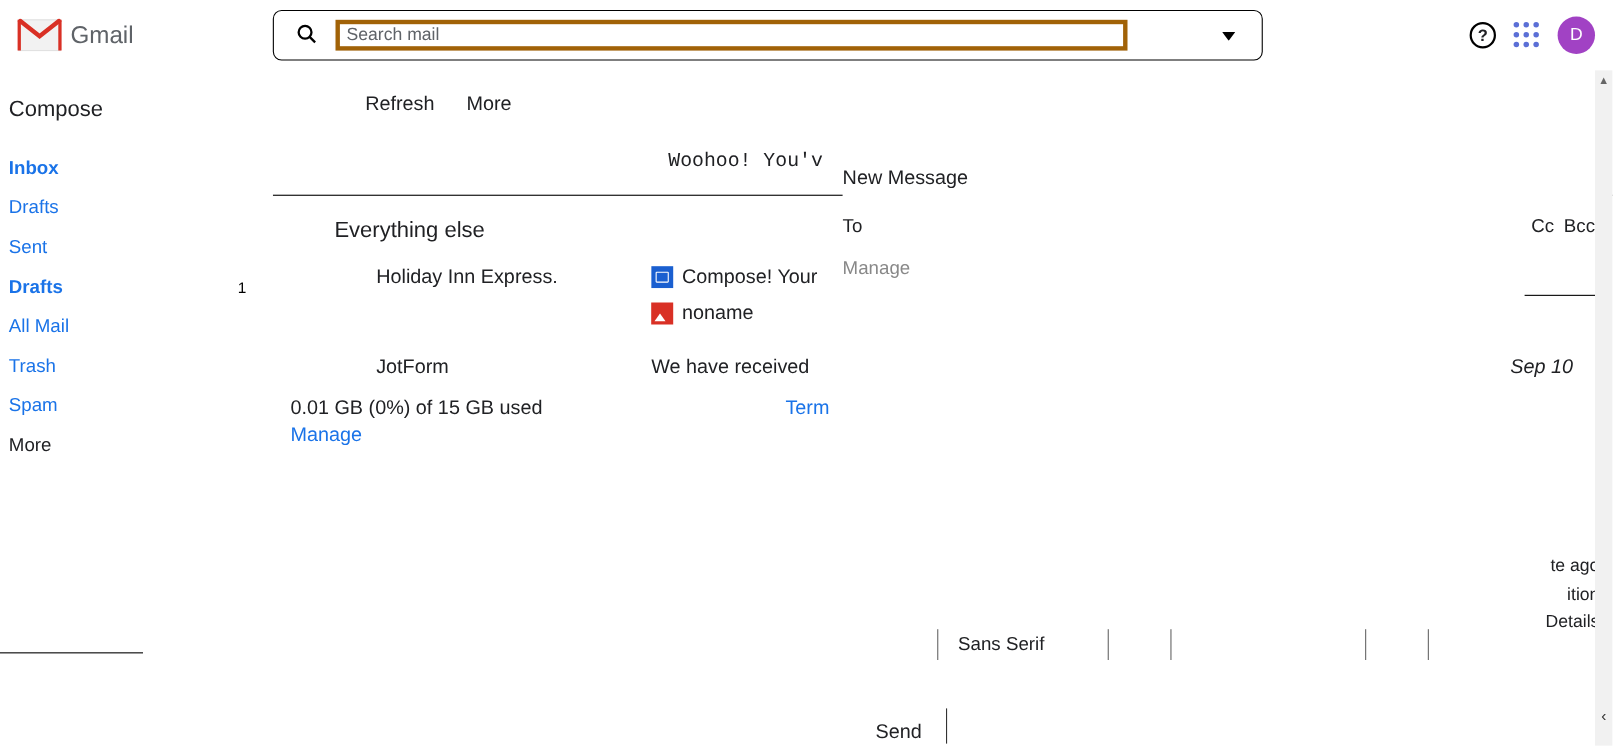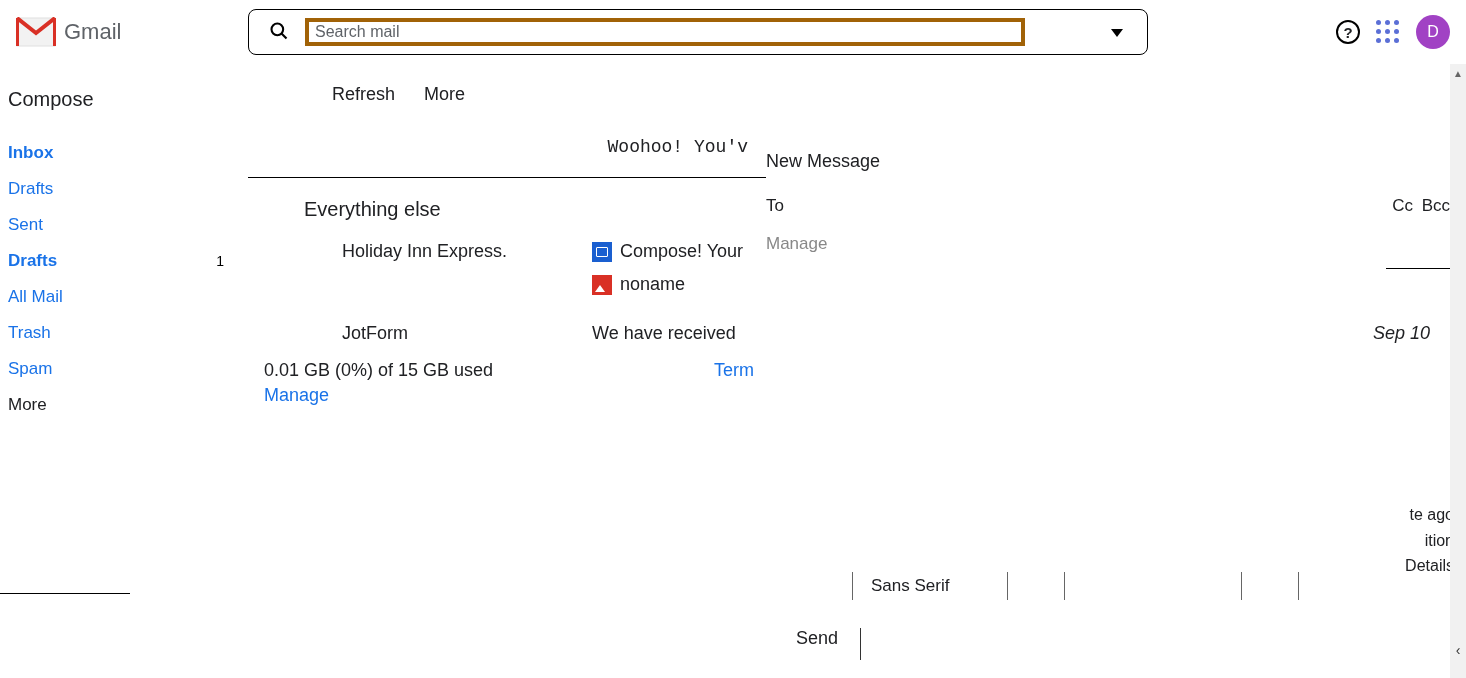--- a/index.html
+++ b/index.html
@@ -67,21 +67,21 @@
     .compose-to-row { display: flex; justify-content: space-between; align-items: center; font-size: 17px; padding: 8px 0; }
     .compose-to-row .ccbcc span { margin-left: 4px; cursor: pointer; }
     .compose-subject { font-size: 17px; color: #888; padding: 10px 0 14px 0; }
     .compose-divider { border-top: 1px solid #000; margin-left: 620px; }
     
     .format-bar { position: absolute; left: 844px; top: 568px; display: flex; align-items: center; height: 36px; font-size: 17px; }
     .fb-sep { width: 1px; height: 28px; background: #666; margin: 0 8px; }
     .fb-item { padding: 0 10px; }
     .fb-gap { width: 40px; }
     
-    .send-row { position: absolute; left: 784px; top: 628px; display: flex; align-items: flex-start; font-size: 18px; }
+    .send-row { position: absolute; left: 784px; top: 644px; display: flex; align-items: flex-end; font-size: 18px; }
     .send-btn { padding: 0 12px; cursor: pointer; }
     .send-sep { width: 1px; height: 32px; background: #333; margin-left: 10px; }
     
     .right-rail { position: absolute; right: 0; top: 64px; width: 16px; height: calc(100% - 64px); background: #f1f1f1; display: flex; flex-direction: column; justify-content: space-between; align-items: center; padding: 4px 0 20px 0; }
     .rail-arrow-up { font-size: 10px; color: #666; }
     .rail-arrow-left { font-size: 14px; color: #333; cursor: pointer; }
   </style>
 </head>
 <body>
 

